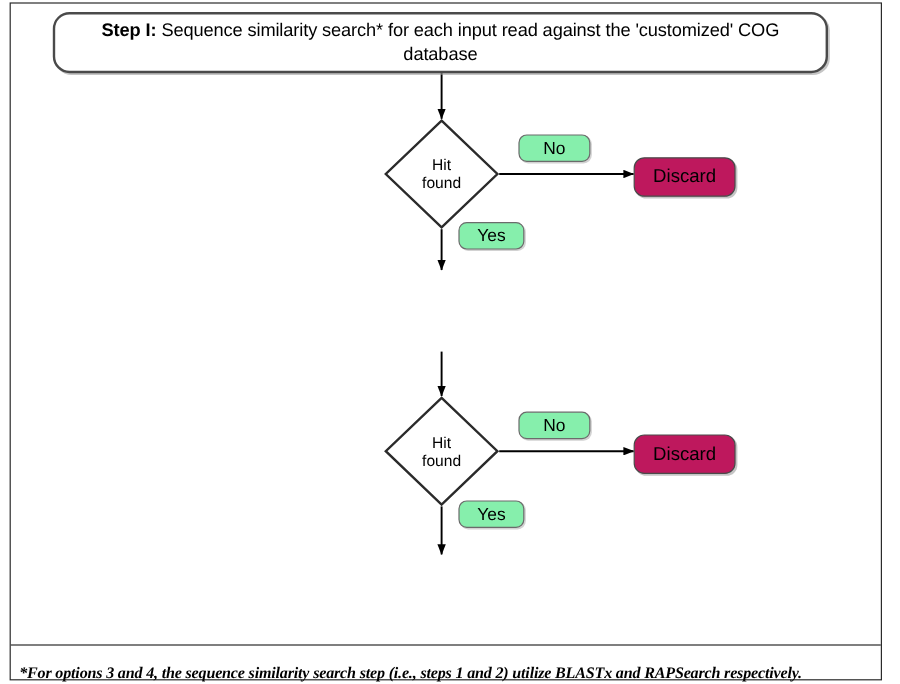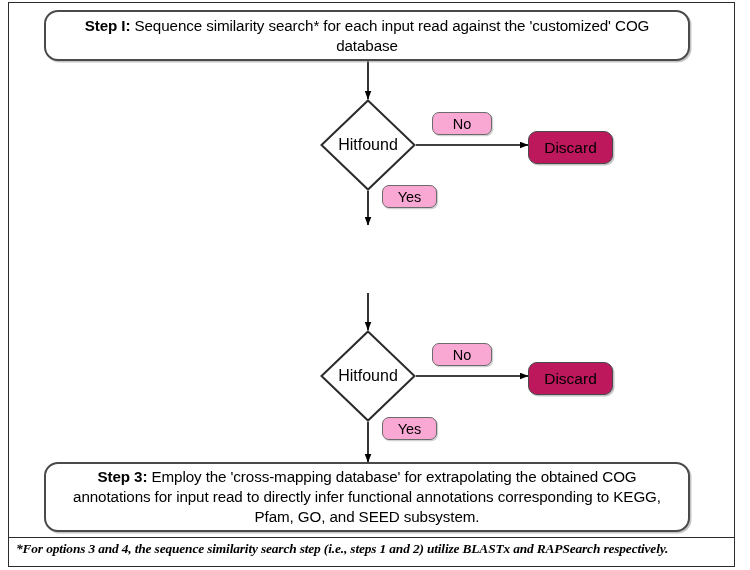--- a/index.html
+++ b/index.html
@@ -84,37 +84,37 @@
     height: 92px;
   }
   #diamond-1 { left: 320px; top: 99px; }
   #diamond-2 { left: 320px; top: 330px; }
   .diamond-wrap svg { display: block; width: 96px; height: 92px; }
   .diamond-label {
     position: absolute;
     left: 0; top: 0;
     width: 96px; height: 92px;
     display: flex;
-    flex-direction: row;
-    align-items: center;
-    justify-content: center;
-    font-size: 16px;
+    flex-direction: column;
+    align-items: center;
+    justify-content: center;
+    font-size: 13px;
     line-height: 1.16;
     color: #000000;
     text-align: center;
     pointer-events: none;
   }
 
   
   .edge-label {
     position: absolute;
     box-sizing: border-box;
     border: 1.4px solid #6b6b6b;
     border-radius: 7px;
-    background: #f9a8d4;
+    background: #86efac;
     color: #000000;
     font-size: 14.5px;
     display: flex;
     align-items: center;
     justify-content: center;
     box-shadow: 1.2px 1.2px 0 rgba(165,165,165,0.5);
   }
   #label-no-1  { left: 432px; top: 112px; width: 60px; height: 23px; }
   #label-yes-1 { left: 382px; top: 185px; width: 55px; height: 23px; }
   #label-no-2  { left: 432px; top: 343px; width: 60px; height: 23px; }
@@ -133,21 +133,21 @@
     position: absolute;
     left: 9px;
     top: 537px;
     width: 725px;
     height: 1px;
     background: #2b2b2b;
   }
   #footnote {
     position: absolute;
     left: 16px;
-    top: 541px;
+    top: 553px;
     width: 716px;
     font-family: "Liberation Serif", serif;
     font-style: italic;
     font-weight: bold;
     font-size: 13.4px;
     color: #000000;
     white-space: nowrap;
     letter-spacing: -0.15px;
   }
 </style>
@@ -208,22 +208,17 @@
       <span>Hit</span>
       <span>found</span>
     </div>
   </div>
 
   <div class="edge-label" id="label-no-2">No</div>
   <div class="edge-label" id="label-yes-2">Yes</div>
 
   <div class="discard-box" id="discard-2">Discard</div>
 
-  <div class="step-box" id="step3-box">
-    <span class="txt">
-      <b>Step 3:</b><span> Employ the 'cross-mapping database' for extrapolating the obtained COG annotations for input read to directly infer functional annotations corresponding to KEGG, Pfam, GO, and SEED subsystem.</span>
-    </span>
-  </div>
 
   <div id="footnote-rule"></div>
   <div id="footnote">*For options 3 and 4,  the sequence similarity search step (i.e., steps 1 and 2)  utilize BLASTx and RAPSearch respectively.</div>
 
 </div>
 
 </body></html>

